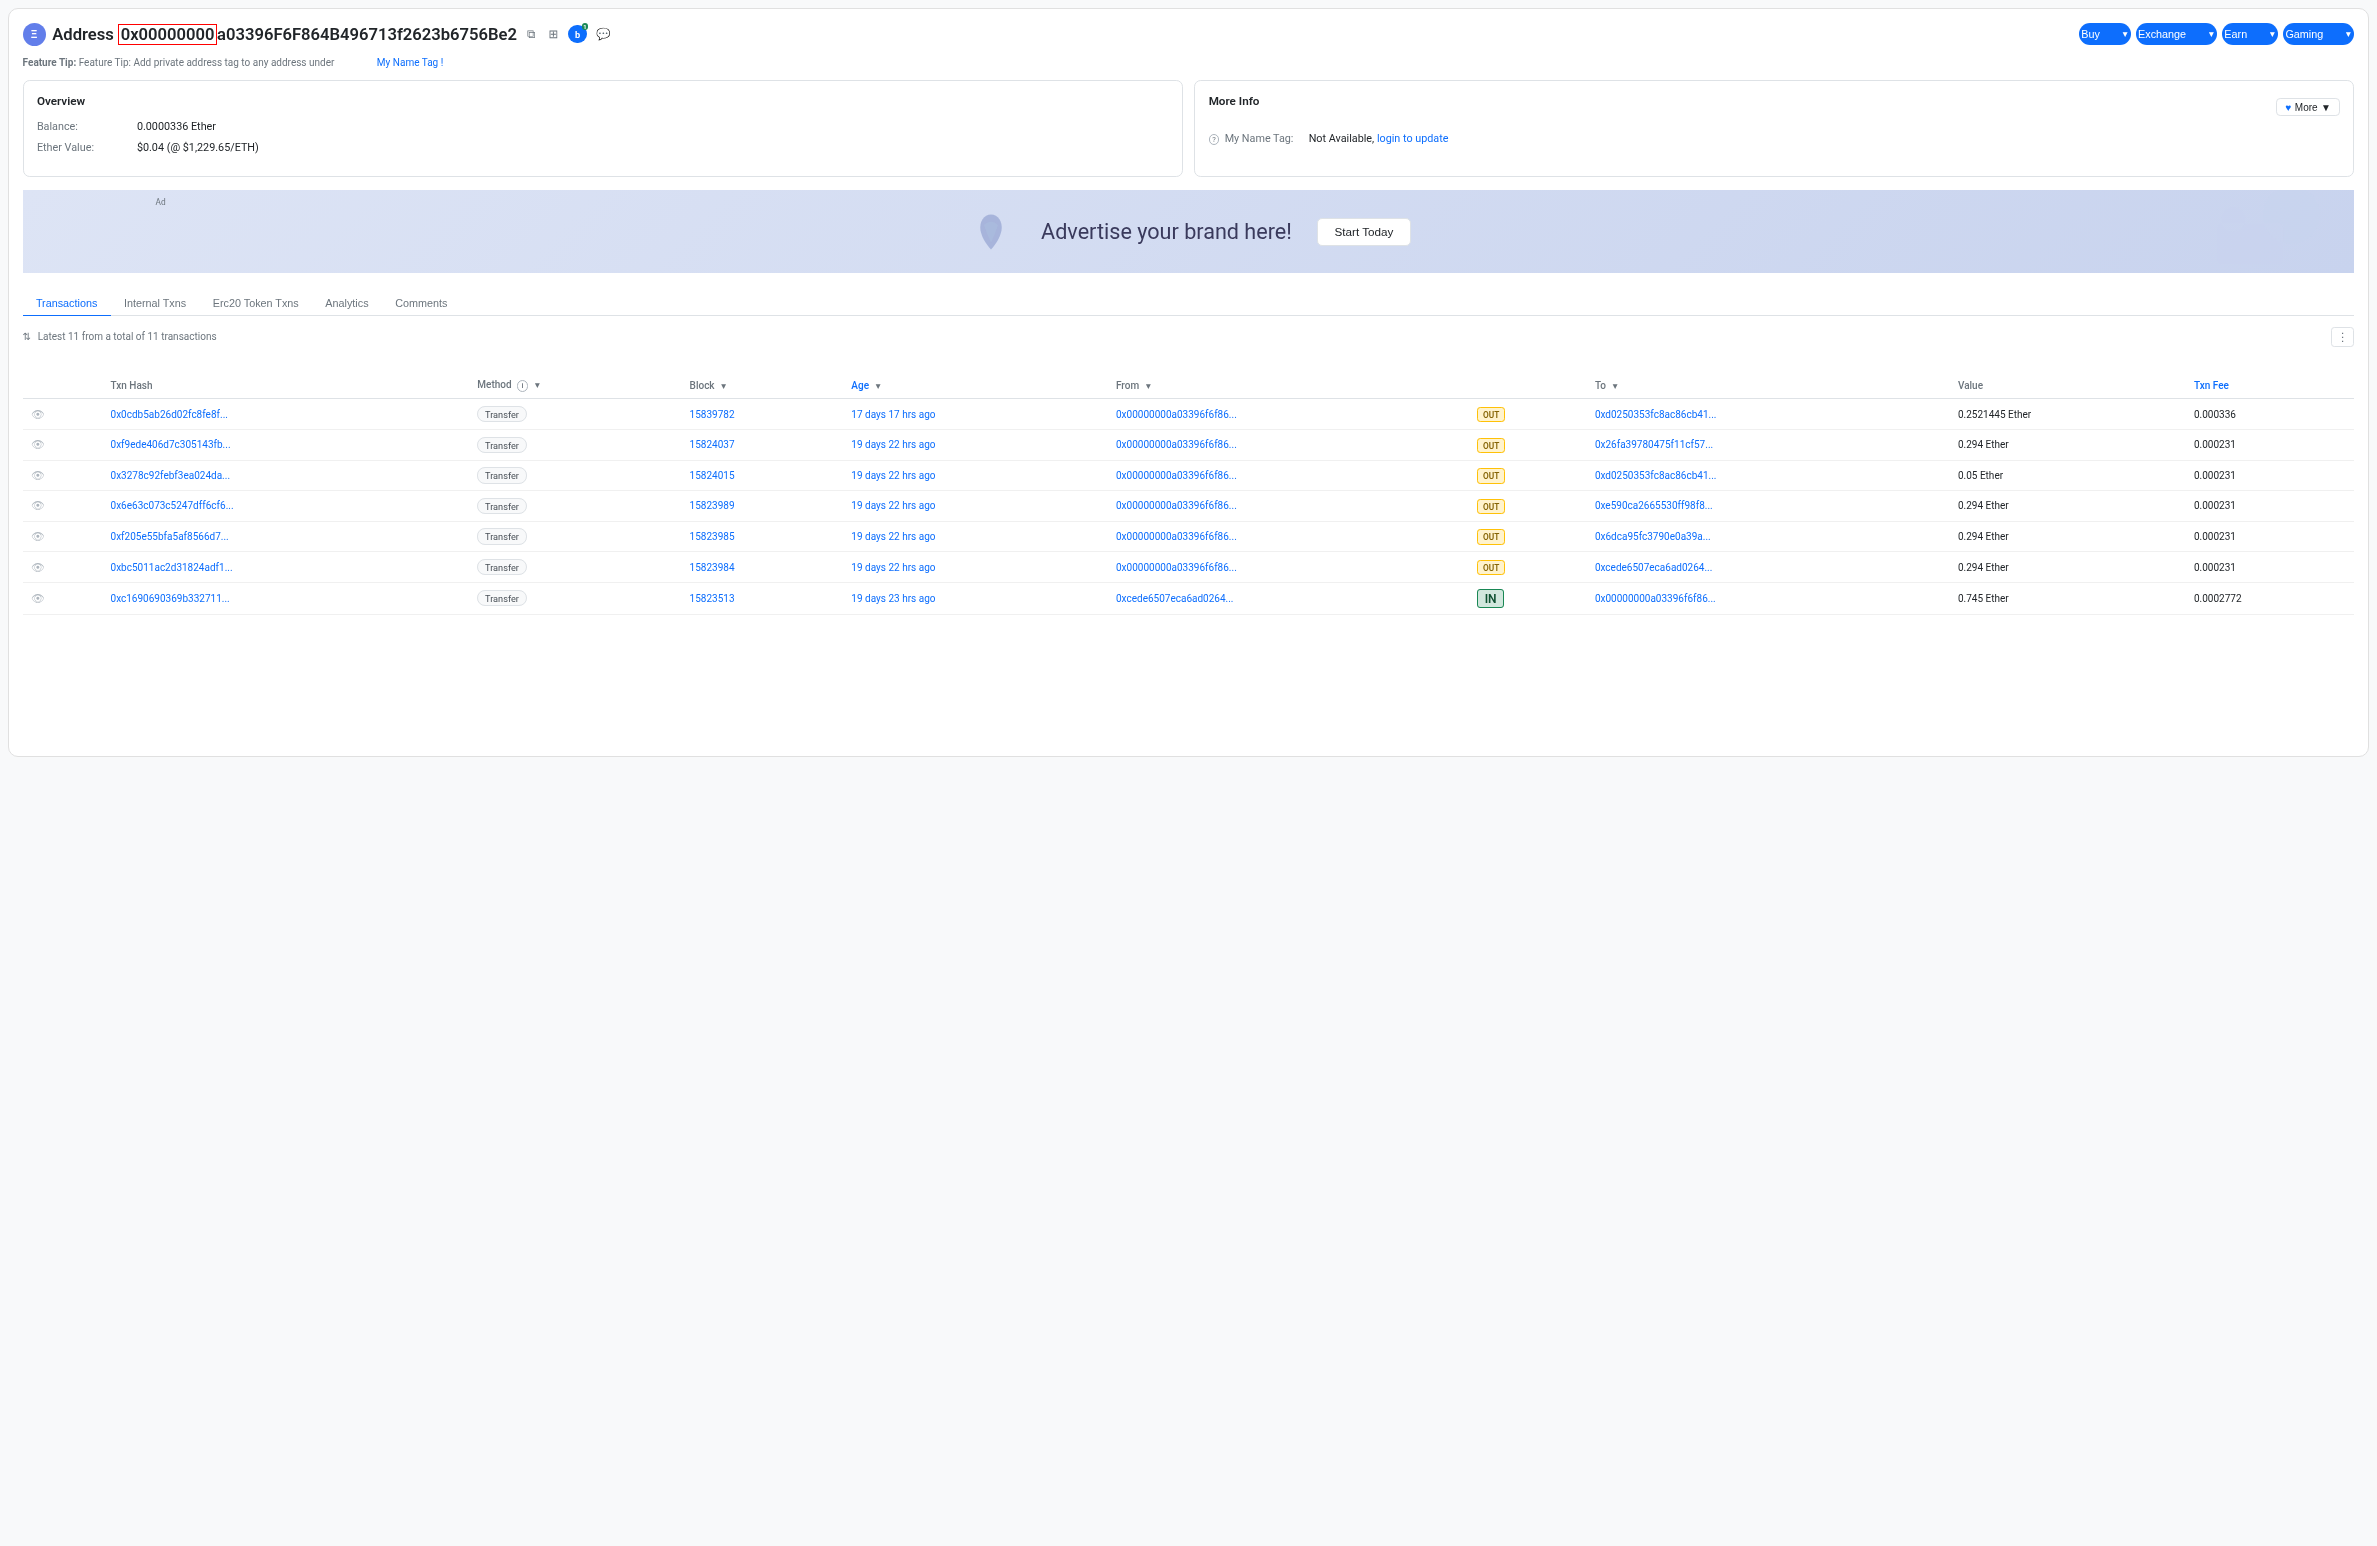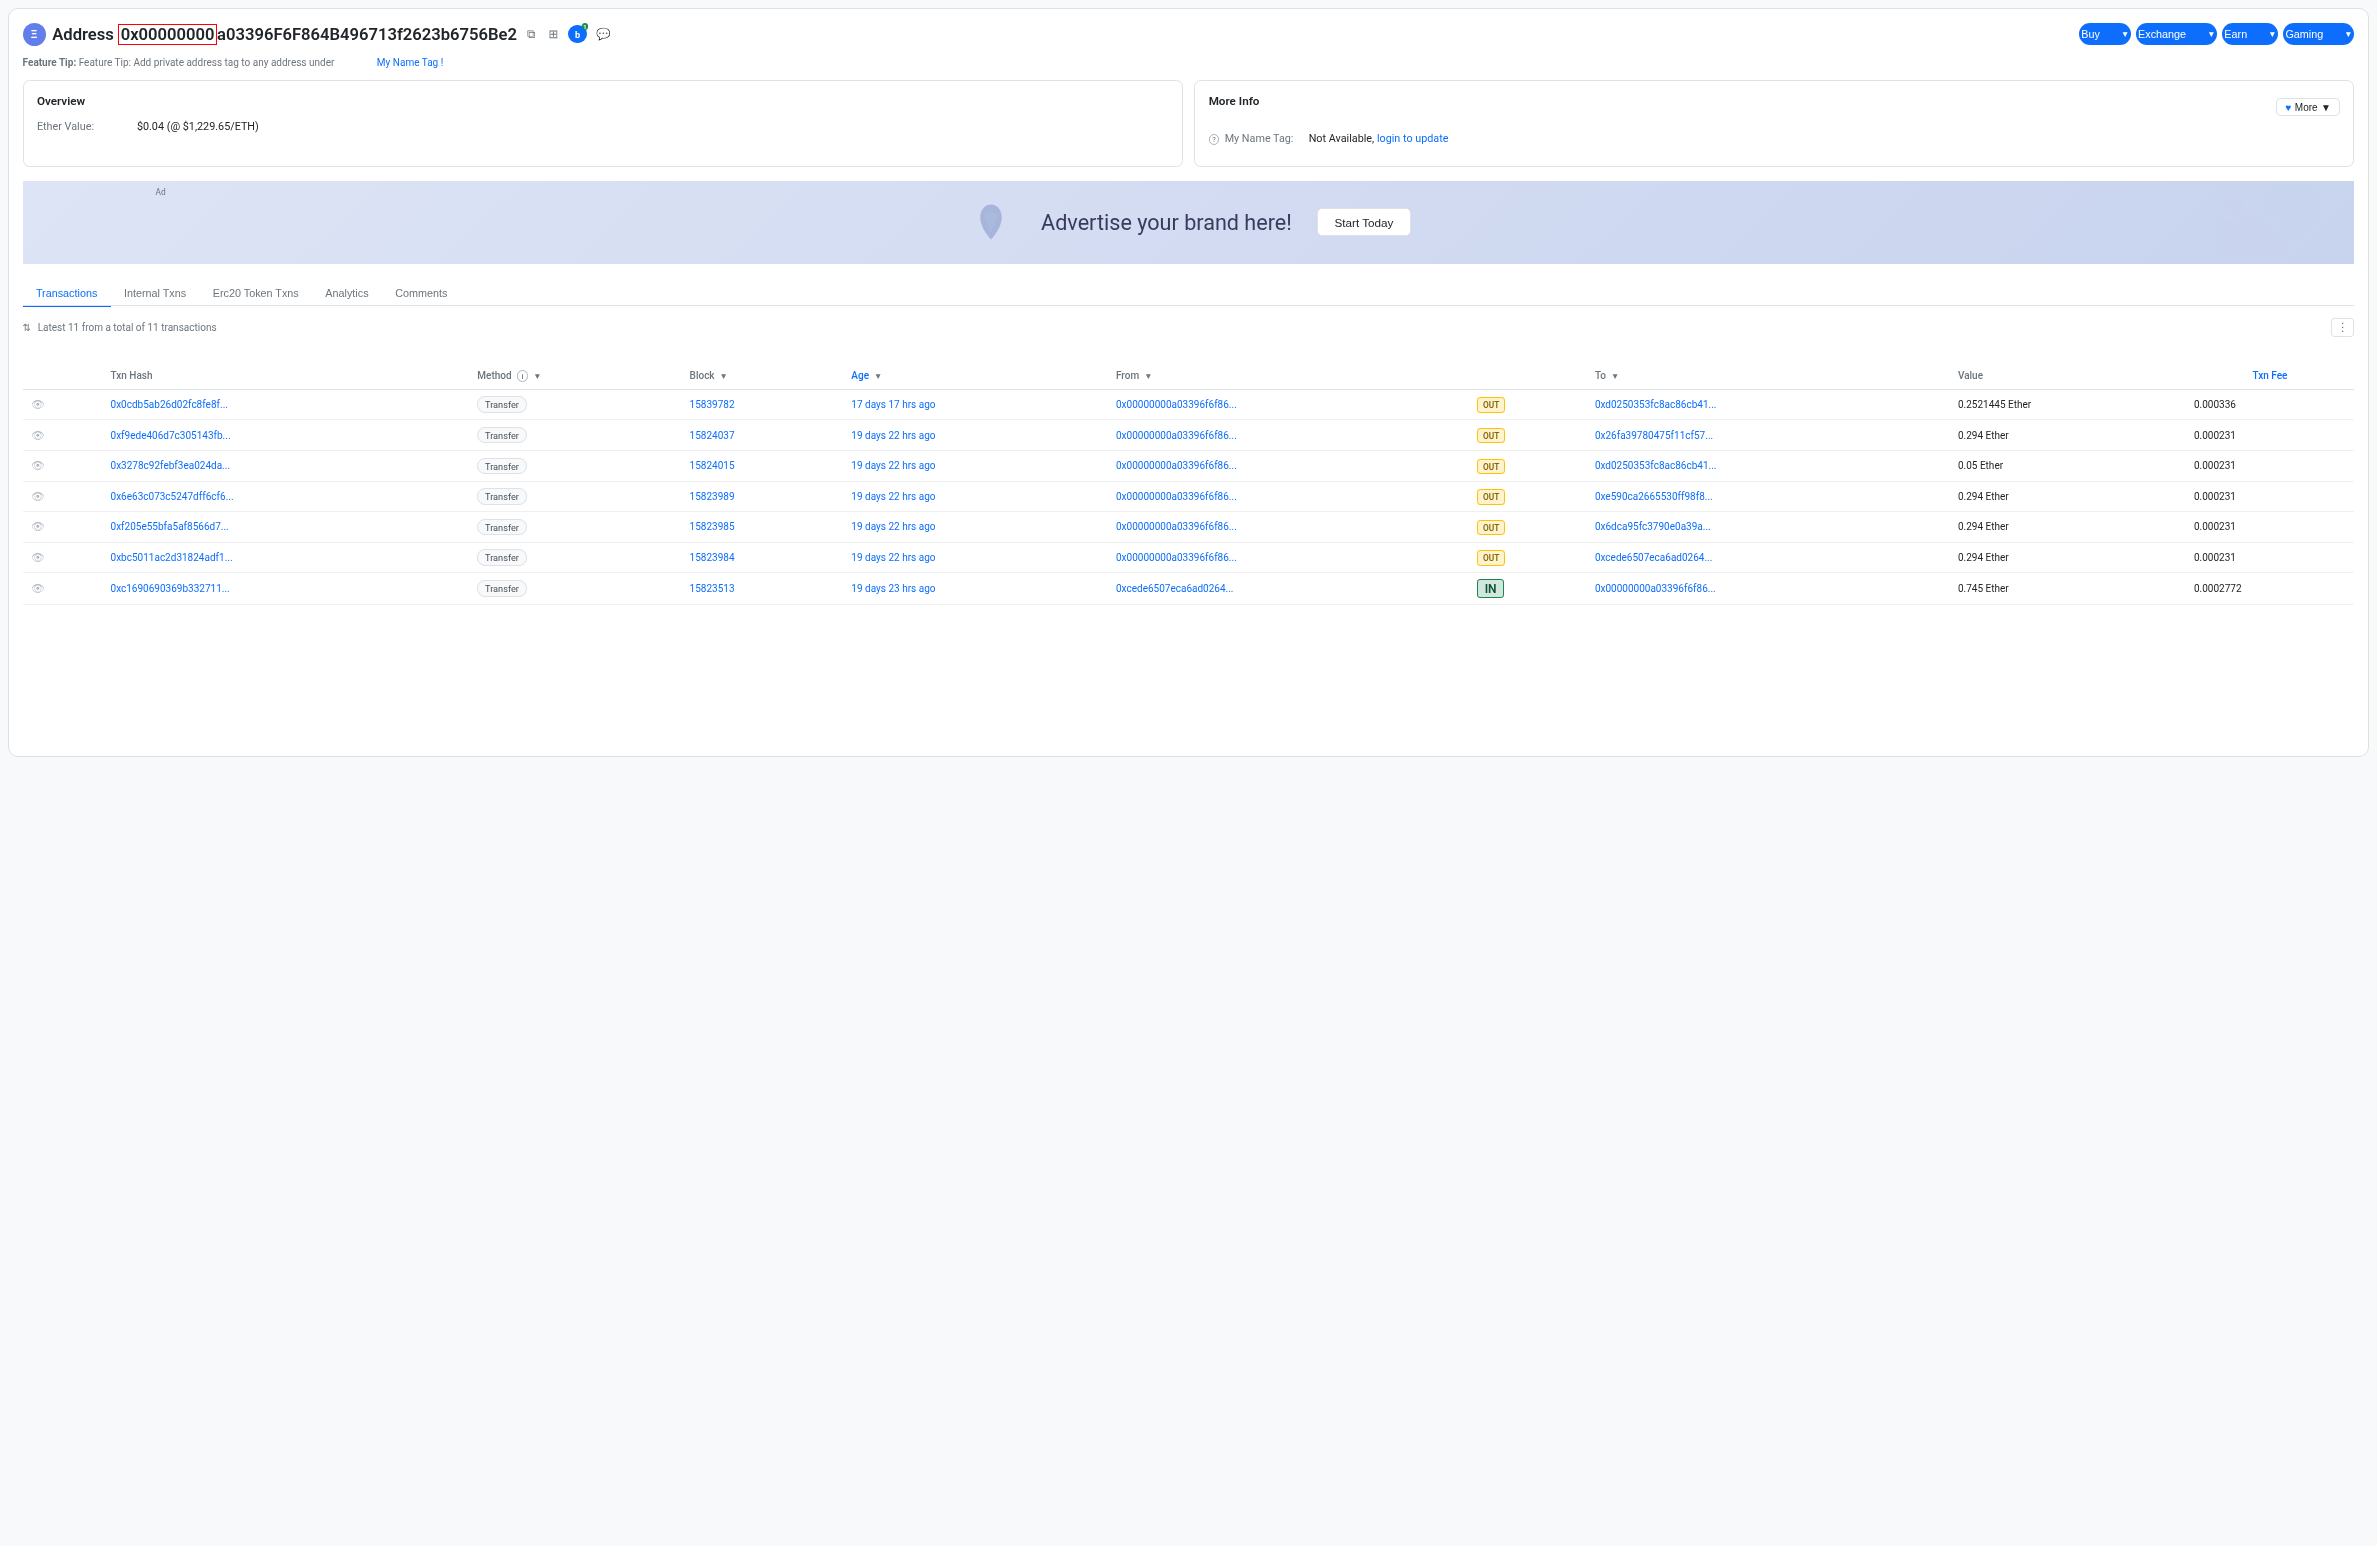--- a/index.html
+++ b/index.html
@@ -410,20 +410,24 @@
   <div class="feature-tip">
     <strong>Feature Tip:</strong> <span>Feature Tip: Add private address tag to any address under</span>
     <a href="#">My Name Tag !</a>
   </div>
 
   <div class="info-cards">
 
     <div class="card">
       <div class="card-title">Overview</div>
       <div class="card-row">
+        <span class="card-label">Balance:</span>
+        <span class="card-value">0.0000336 Ether</span>
+      </div>
+      <div class="card-row">
         <span class="card-label">Ether Value:</span>
         <span class="card-value">$0.04 (@ $1,229.65/ETH)</span>
       </div>
     </div>
 
     <div class="card">
       <div class="more-info-header">
         <span class="card-title">More Info</span>
         <button class="more-btn">
           <span class="heart-icon">♥</span>
@@ -504,21 +508,21 @@
           <span class="filter-icon">▼</span>
         </th>
         <th></th>
         <th>
           <span>To</span>
           <span class="filter-icon">▼</span>
         </th>
         <th>
           <span>Value</span>
         </th>
-        <th style="color:#0d6efd;text-align:center;">
+        <th style="color:#0d6efd;">
           <span>Txn Fee</span>
         </th>
       </tr>
     </thead>
     <tbody id="txn-tbody">
     <tr>
       <td>
         <span class="eye-icon">👁</span>
       </td>
       <td>

